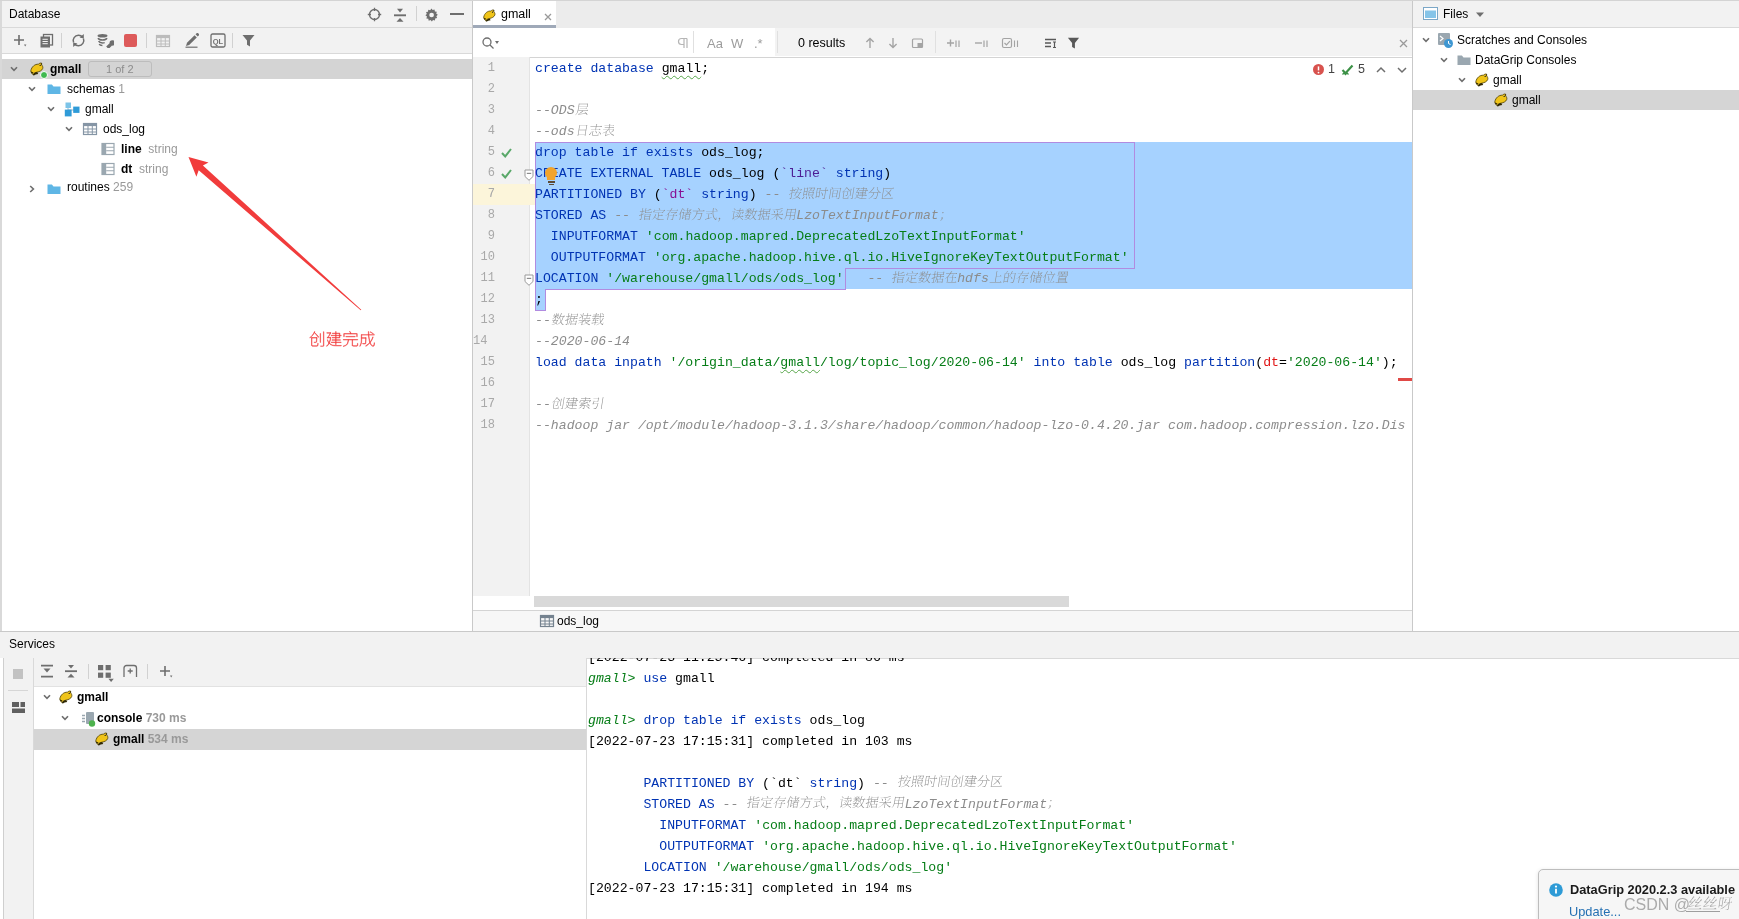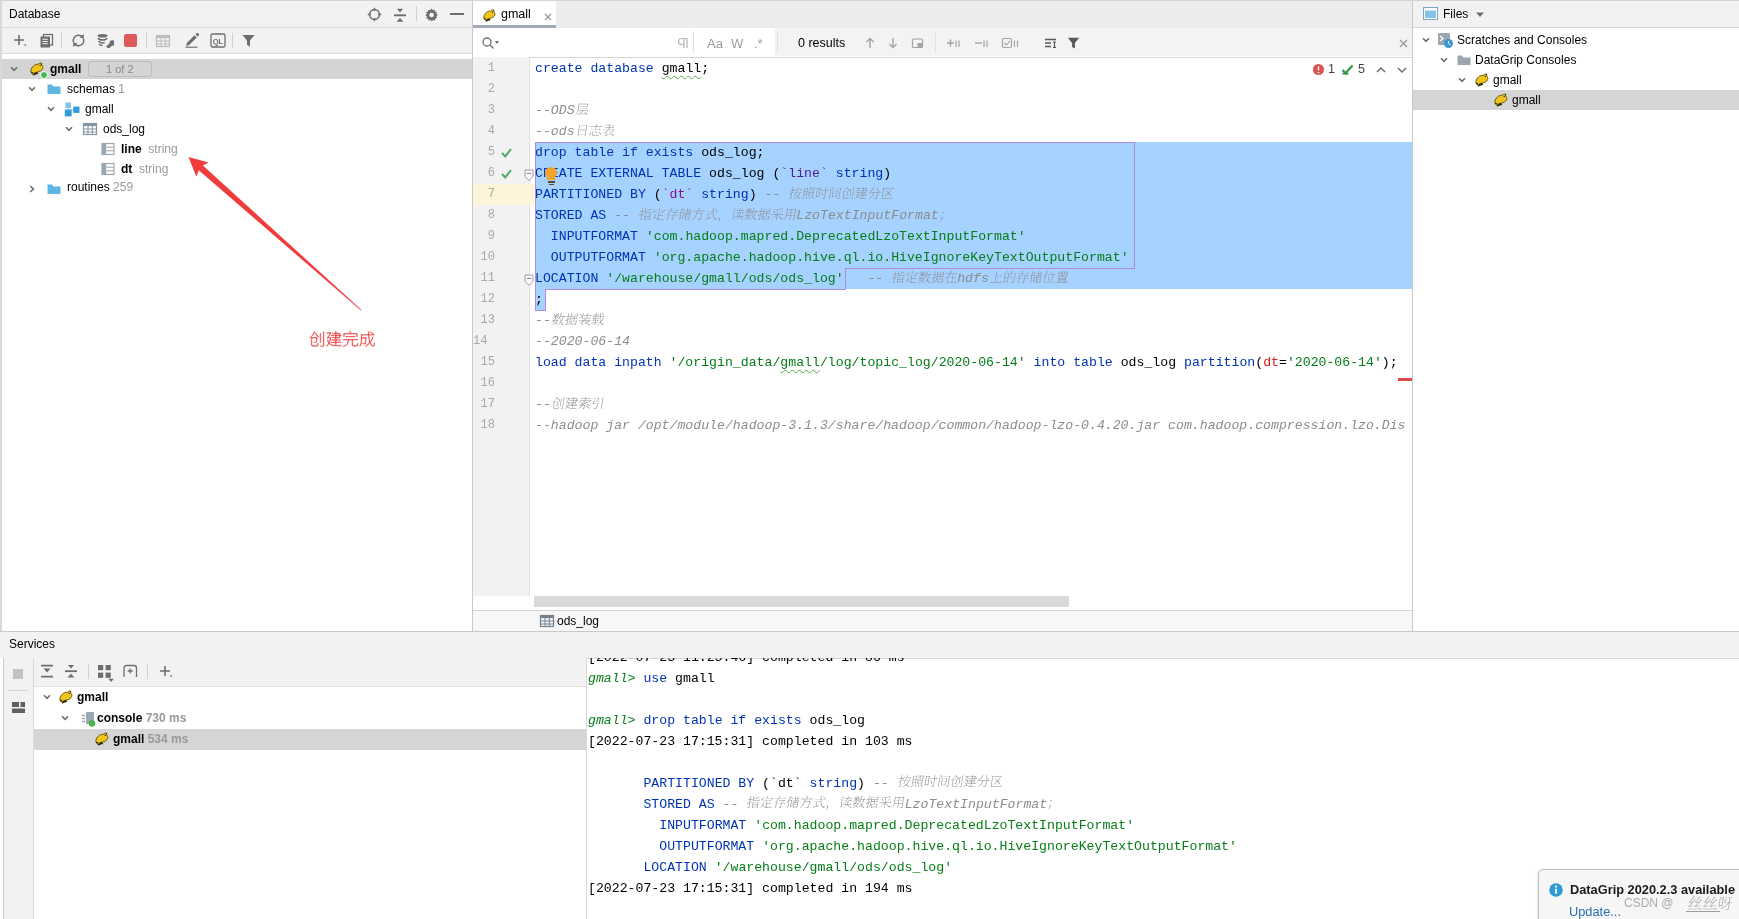--- a/index.html
+++ b/index.html
@@ -536,20 +536,20 @@
 </div>
 <div class="abs" style="left:1538px;top:869px;width:201px;height:50px;background:#f6f6f6;border:1px solid #bdbdbd;border-radius:5px 0 0 0;box-shadow:0 1px 4px rgba(0,0,0,0.12)">
 <svg class="abs" style="left:10px;top:13px" width="14" height="14">
       <circle cx="7" cy="7" r="6.8" fill="#2e9bd6"></circle>
       <circle cx="7" cy="3.6" r="1.1" fill="#fff"></circle>
       <path d="M7 5.8 V10.6" stroke="#fff" stroke-width="1.8"></path>
     </svg>
 <div class="abs" style="left:31px;top:12px;font-size:12.8px;font-weight:bold;color:#1a1a1a;white-space:nowrap">DataGrip 2020.2.3 available</div>
 <div class="abs" style="left:30px;top:34px;font-size:12.8px;color:#2470b3">Update...</div>
 </div>
-<div class="abs" style="left:1624px;top:896px;font-size:12px;color:#ababab;white-space:nowrap">CSDN @</div>
+<div class="abs" style="left:1624px;top:896px;font-size:16px;color:#ababab;white-space:nowrap">CSDN @</div>
 <div class="abs" style="left:1687px;top:895px"><svg width="45.0" height="18.6" style="vertical-align:-4.8px" viewBox="0 0 45.0 18.6">
       <g fill="#9e9e9e" transform="translate(0,13.80) skewX(-9) scale(0.015000,-0.015000)">
         <path transform="translate(0,0)" d="M866 67Q866 67 875.5 60.0Q885 53 900.0 41.5Q915 30 931.5 17.0Q948 4 961 -8Q957 -24 935 -24H56L47 6H814ZM913 588Q908 579 893.0 575.0Q878 571 855 582L882 590Q856 548 815.5 495.0Q775 442 726.0 385.5Q677 329 624.5 275.5Q572 222 522 180L519 190H554Q551 164 543.0 148.0Q535 132 524 128L484 200Q484 200 495.0 203.0Q506 206 512 210Q546 241 583.5 282.0Q621 323 658.5 369.5Q696 416 730.5 463.5Q765 511 793.0 554.5Q821 598 839 632ZM784 777Q780 768 765.0 763.5Q750 759 727 769L753 777Q735 741 707.0 697.0Q679 653 645.5 606.0Q612 559 576.0 515.0Q540 471 505 436L502 448H538Q535 422 527.0 405.5Q519 389 508 384L469 457Q469 457 479.0 459.5Q489 462 493 466Q522 497 554.0 542.0Q586 587 615.5 637.0Q645 687 669.5 734.5Q694 782 708 817ZM508 199Q544 200 606.0 202.5Q668 205 746.5 210.0Q825 215 909 220L911 201Q847 191 745.5 175.5Q644 160 528 144ZM488 457Q513 457 555.5 457.0Q598 457 649.5 458.5Q701 460 754 461L755 444Q717 437 649.0 425.0Q581 413 509 403ZM500 599Q496 590 480.5 586.0Q465 582 443 593L469 601Q442 556 401.0 499.5Q360 443 309.5 383.0Q259 323 205.0 266.0Q151 209 100 163L97 173H132Q129 148 121.0 132.0Q113 116 102 111L62 185Q62 185 73.5 188.0Q85 191 90 195Q125 227 163.5 271.0Q202 315 240.5 364.5Q279 414 314.5 464.5Q350 515 378.5 561.0Q407 607 426 643ZM373 790Q369 781 354.5 776.0Q340 771 317 781L342 789Q325 753 298.5 709.0Q272 665 240.0 618.5Q208 572 173.5 528.0Q139 484 106 449L103 460H138Q135 434 127.5 417.5Q120 401 109 396L69 470Q69 470 79.0 472.5Q89 475 93 479Q121 510 151.0 555.0Q181 600 209.5 650.0Q238 700 261.0 747.0Q284 794 297 829ZM86 183Q118 185 173.5 189.5Q229 194 299.0 201.0Q369 208 443 215L445 197Q390 186 300.0 166.5Q210 147 108 129ZM92 469Q116 469 156.5 469.0Q197 469 246.5 470.5Q296 472 346 473V456Q311 449 246.0 437.0Q181 425 113 415Z"></path>
         <path transform="translate(1000,0)" d="M866 67Q866 67 875.5 60.0Q885 53 900.0 41.5Q915 30 931.5 17.0Q948 4 961 -8Q957 -24 935 -24H56L47 6H814ZM913 588Q908 579 893.0 575.0Q878 571 855 582L882 590Q856 548 815.5 495.0Q775 442 726.0 385.5Q677 329 624.5 275.5Q572 222 522 180L519 190H554Q551 164 543.0 148.0Q535 132 524 128L484 200Q484 200 495.0 203.0Q506 206 512 210Q546 241 583.5 282.0Q621 323 658.5 369.5Q696 416 730.5 463.5Q765 511 793.0 554.5Q821 598 839 632ZM784 777Q780 768 765.0 763.5Q750 759 727 769L753 777Q735 741 707.0 697.0Q679 653 645.5 606.0Q612 559 576.0 515.0Q540 471 505 436L502 448H538Q535 422 527.0 405.5Q519 389 508 384L469 457Q469 457 479.0 459.5Q489 462 493 466Q522 497 554.0 542.0Q586 587 615.5 637.0Q645 687 669.5 734.5Q694 782 708 817ZM508 199Q544 200 606.0 202.5Q668 205 746.5 210.0Q825 215 909 220L911 201Q847 191 745.5 175.5Q644 160 528 144ZM488 457Q513 457 555.5 457.0Q598 457 649.5 458.5Q701 460 754 461L755 444Q717 437 649.0 425.0Q581 413 509 403ZM500 599Q496 590 480.5 586.0Q465 582 443 593L469 601Q442 556 401.0 499.5Q360 443 309.5 383.0Q259 323 205.0 266.0Q151 209 100 163L97 173H132Q129 148 121.0 132.0Q113 116 102 111L62 185Q62 185 73.5 188.0Q85 191 90 195Q125 227 163.5 271.0Q202 315 240.5 364.5Q279 414 314.5 464.5Q350 515 378.5 561.0Q407 607 426 643ZM373 790Q369 781 354.5 776.0Q340 771 317 781L342 789Q325 753 298.5 709.0Q272 665 240.0 618.5Q208 572 173.5 528.0Q139 484 106 449L103 460H138Q135 434 127.5 417.5Q120 401 109 396L69 470Q69 470 79.0 472.5Q89 475 93 479Q121 510 151.0 555.0Q181 600 209.5 650.0Q238 700 261.0 747.0Q284 794 297 829ZM86 183Q118 185 173.5 189.5Q229 194 299.0 201.0Q369 208 443 215L445 197Q390 186 300.0 166.5Q210 147 108 129ZM92 469Q116 469 156.5 469.0Q197 469 246.5 470.5Q296 472 346 473V456Q311 449 246.0 437.0Q181 425 113 415Z"></path>
         <path transform="translate(2000,0)" d="M865 791Q865 791 872.5 785.0Q880 779 891.5 770.0Q903 761 915.5 750.0Q928 739 939 728Q935 712 913 712H398L390 742H825ZM556 639Q552 630 542.0 624.0Q532 618 510 622L521 637Q517 617 510.0 588.0Q503 559 494.5 527.0Q486 495 477.0 465.0Q468 435 461 412H470L441 383L382 436Q393 442 409.5 448.0Q426 454 439 456L417 422Q424 443 433.0 474.0Q442 505 451.0 540.0Q460 575 467.5 607.5Q475 640 479 664ZM754 426Q701 333 623.0 248.0Q545 163 449.0 91.5Q353 20 243 -34L231 -18Q331 38 421.0 112.5Q511 187 584.0 271.5Q657 356 705 442H754ZM775 -2Q775 -21 769.0 -37.0Q763 -53 744.0 -64.0Q725 -75 684 -80Q683 -71 677.5 -63.0Q672 -55 661 -50Q648 -43 625.5 -38.5Q603 -34 566 -31V-16Q566 -16 584.0 -17.0Q602 -18 626.5 -20.0Q651 -22 673.0 -23.0Q695 -24 703 -24Q720 -24 725.5 -18.5Q731 -13 731 0V742H775ZM897 490Q897 490 904.0 484.0Q911 478 922.5 469.0Q934 460 946.5 449.0Q959 438 970 428Q966 412 944 412H441V442H858ZM128 101Q128 98 123.5 94.0Q119 90 111.5 86.5Q104 83 93 83H85V738V764L134 738H308V708H128ZM298 231V201H108V231ZM268 738 298 771 366 718Q361 712 349.0 707.0Q337 702 322 699V144Q322 141 315.5 136.5Q309 132 300.5 128.5Q292 125 284 125H278V738Z"></path>
       </g>
     </svg></div>
 <div class="abs" style="left:1686px;top:911px;width:34px;height:1px;background:#9e9e9e"></div>
 </body></html>

